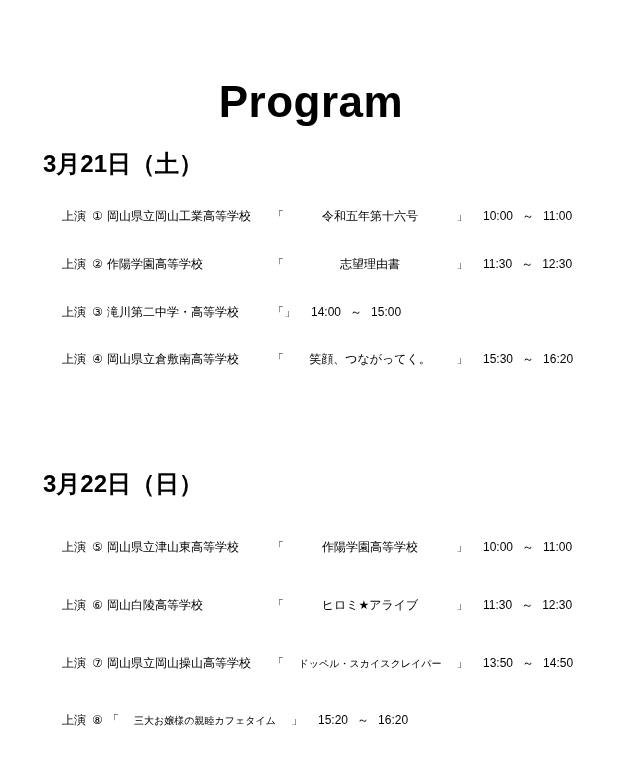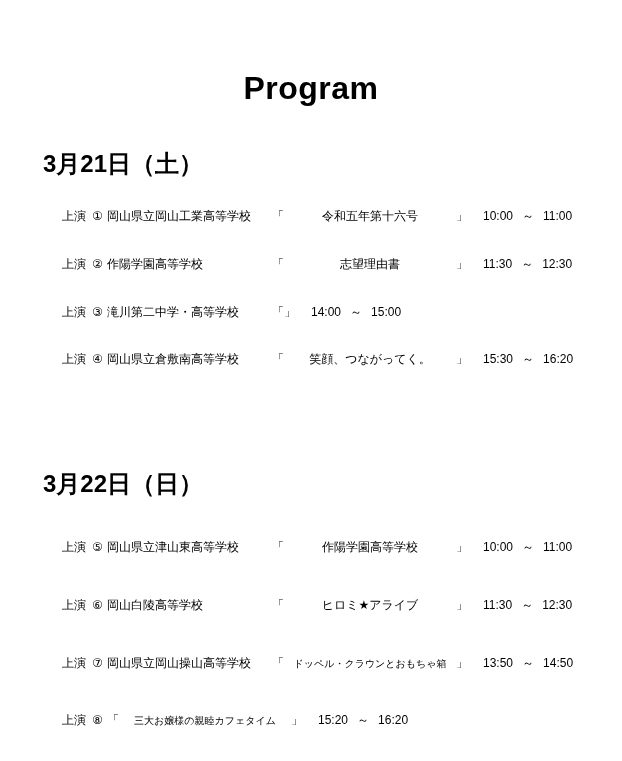--- a/index.html
+++ b/index.html
@@ -14,21 +14,21 @@
     overflow: hidden;
     font-family: "Liberation Sans", "DejaVu Sans", sans-serif;
     color: #000000;
   }
   .page-title {
     position: absolute;
     top: 51px;
     left: 0;
     width: 622px;
     text-align: center;
-    font-size: 32px;
+    font-size: 44px;
     font-weight: bold;
     line-height: 1;
     letter-spacing: 0.5px;
   }
   .section-date {
     position: absolute;
     left: 43px;
     font-size: 24px;
     font-weight: bold;
     line-height: 1.2;
@@ -148,21 +148,21 @@
     <span>～</span>
     <span>12:30</span>
   </span>
 </div>
 
 <div class="row" style="top:636px">
   <span class="lbl">上演</span>
   <span class="num">⑦</span>
   <span class="school">岡山県立岡山操山高等学校</span>
   <span class="br">「</span>
-  <span class="ttl sm">ドッペル・クラウンとおもちゃ箱</span>
+  <span class="ttl sm">ドッペル・スカイスクレイパー</span>
   <span class="br">」</span>
   <span class="time">
     <span>13:50</span>
     <span>～</span>
     <span>14:50</span>
   </span>
 </div>
 
 <div class="row" style="top:693px">
   <span class="lbl">上演</span>

